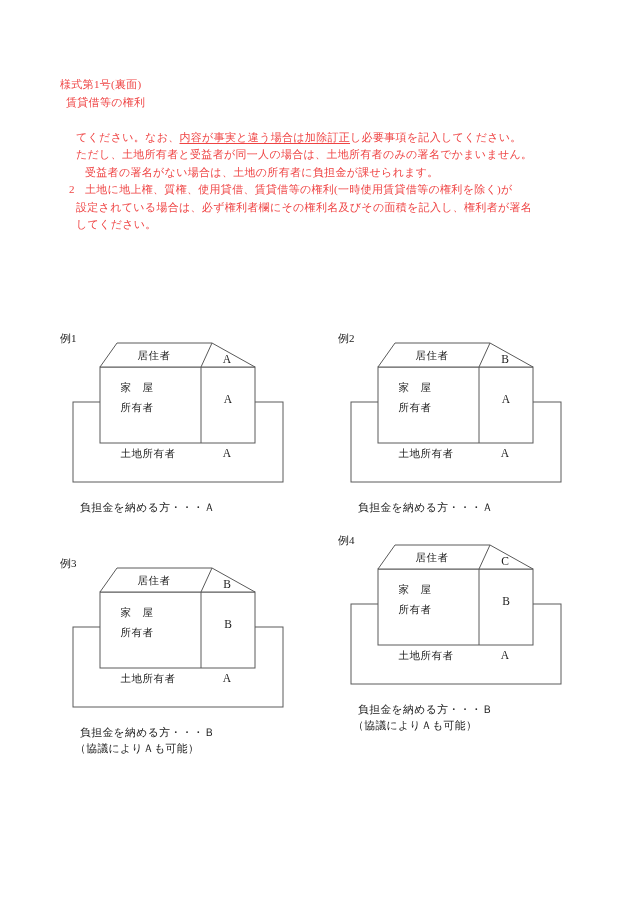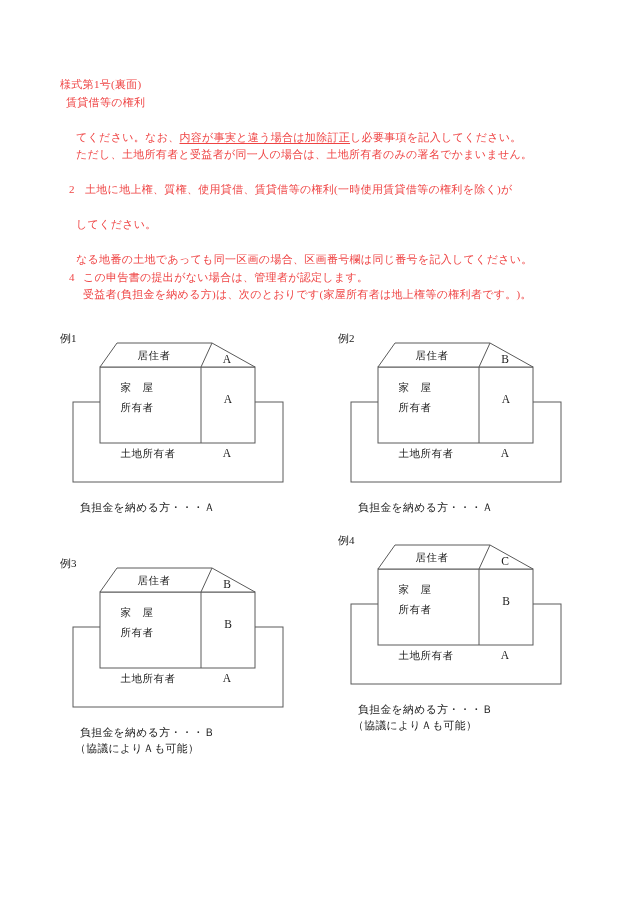--- a/index.html
+++ b/index.html
@@ -56,28 +56,27 @@
 </head>
 <body>
 
 <div id="page">
 
   <div class="t" style="left:60px;top:77px">様式第1号(裏面)</div>
   <div class="t" style="left:66px;top:95px">賃貸借等の権利</div>
 
   <div class="t" style="left:76px;top:147px">ただし、土地所有者と受益者が同一人の場合は、土地所有者のみの署名でかまいません。</div>
   <div class="t" style="left:76px;top:130px"><span>てください。なお、</span><span class="ul">内容が事実と違う場合は加除訂正</span><span>し必要事項を記入してください。</span></div>
+  <div class="t" style="left:85px;top:165px">受益者の署名がない場合は、土地の所有者に負担金が課せられます。</div>
 
   <div class="t" style="left:69px;top:182px"><span class="inum">2</span><span>土地に地上権、質権、使用貸借、賃貸借等の権利(一時使用賃貸借等の権利を除く)が</span></div>
+  <div class="t" style="left:76px;top:200px">設定されている場合は、必ず権利者欄にその権利名及びその面積を記入し、権利者が署名</div>
   <div class="t" style="left:76px;top:217px">してください。</div>
 
-  <div class="t" style="left:76px;top:252px">なる地番の土地であっても同一区画の場合、区画番号欄は同じ番号を記入してください。</div>
 
-  <div class="t" style="left:69px;top:270px"><span class="inum narrow">4</span><span>この申告書の提出がない場合は、管理者が認定します。</span></div>
-  <div class="t" style="left:83px;top:287px">受益者(負担金を納める方)は、次のとおりです(家屋所有者は地上権等の権利者です。)。</div>
 
   <div class="figure" style="left:55px;top:330px">
     <svg width="280" height="205" viewBox="0 0 280 205">
       <text class="svglabel" x="5" y="12">例1</text>
       <rect class="ln" x="18" y="72" width="210" height="80"></rect>
       <rect class="ln fillw" x="45" y="37" width="155" height="76"></rect>
       <polygon class="ln fillw" points="45,37 62,13 157,13 200,37"></polygon>
       <line class="ln" x1="157" y1="13" x2="146" y2="37"></line>
       <line class="ln" x1="146" y1="37" x2="146" y2="113"></line>
       <text class="svgt" x="99" y="29" text-anchor="middle">居住者</text>

